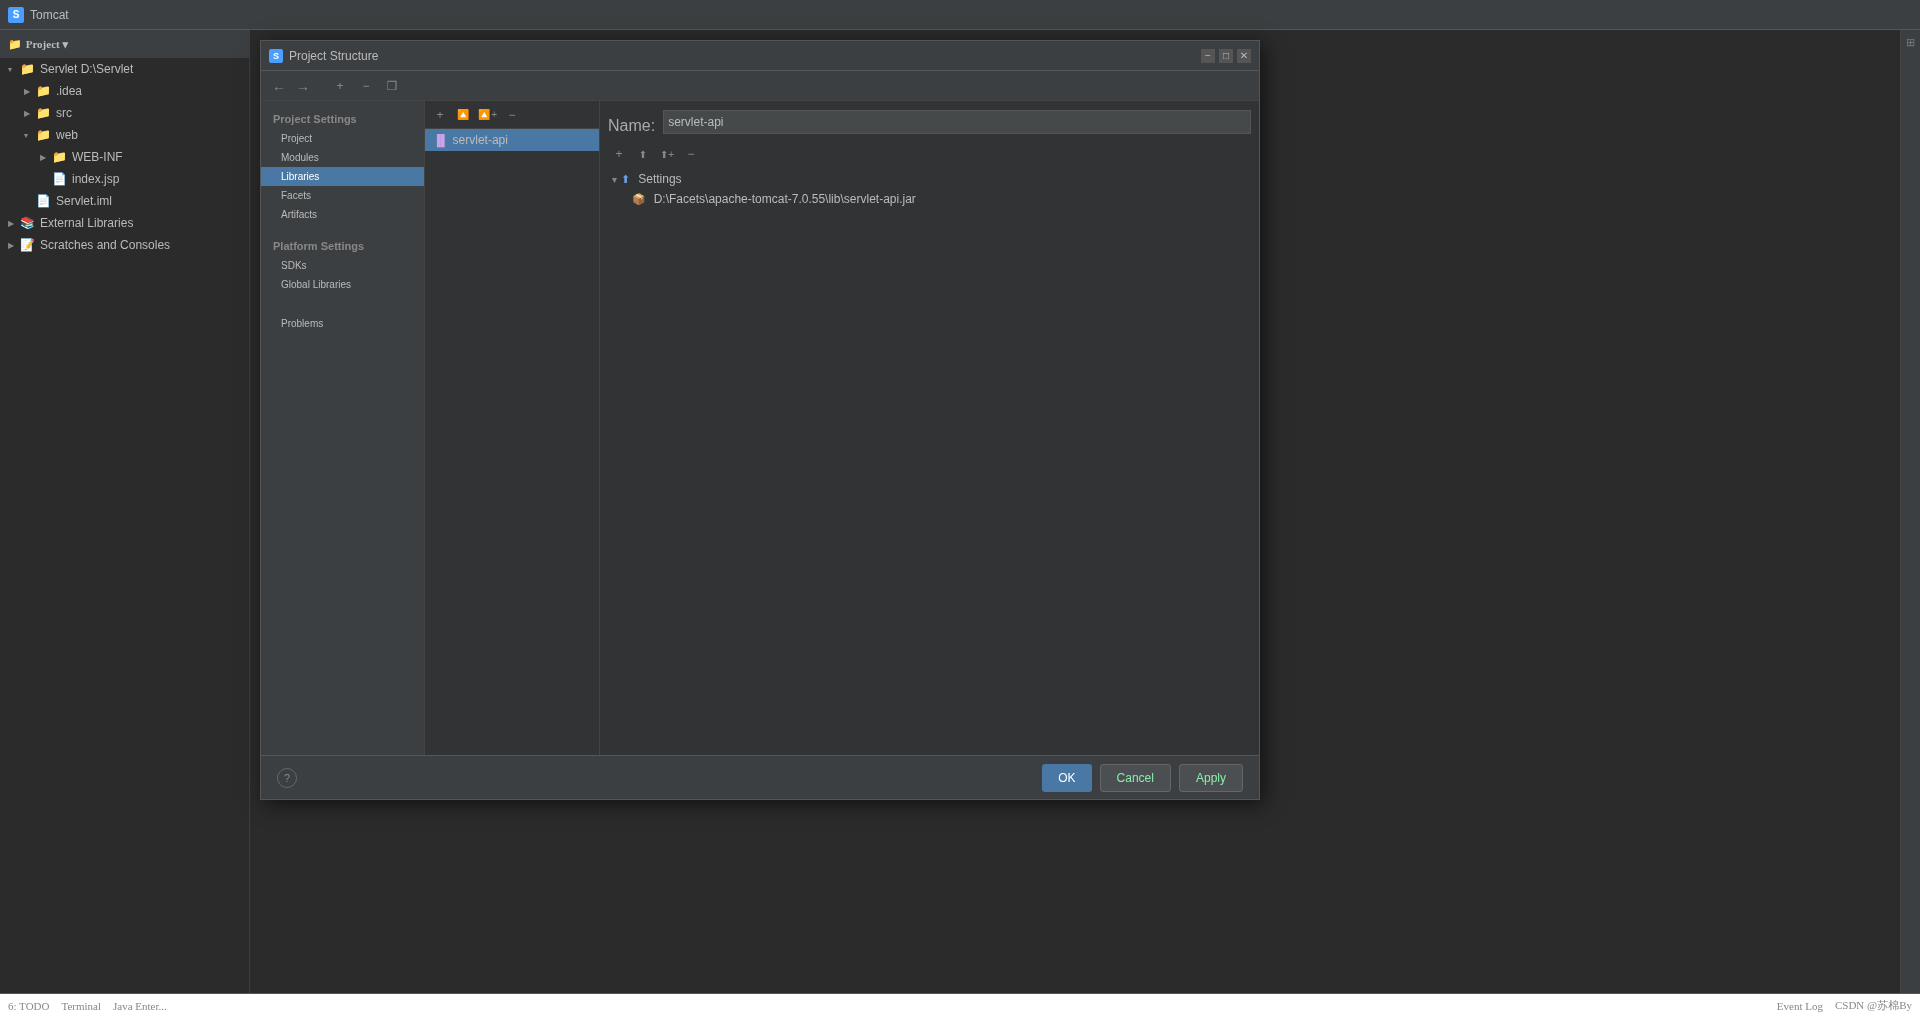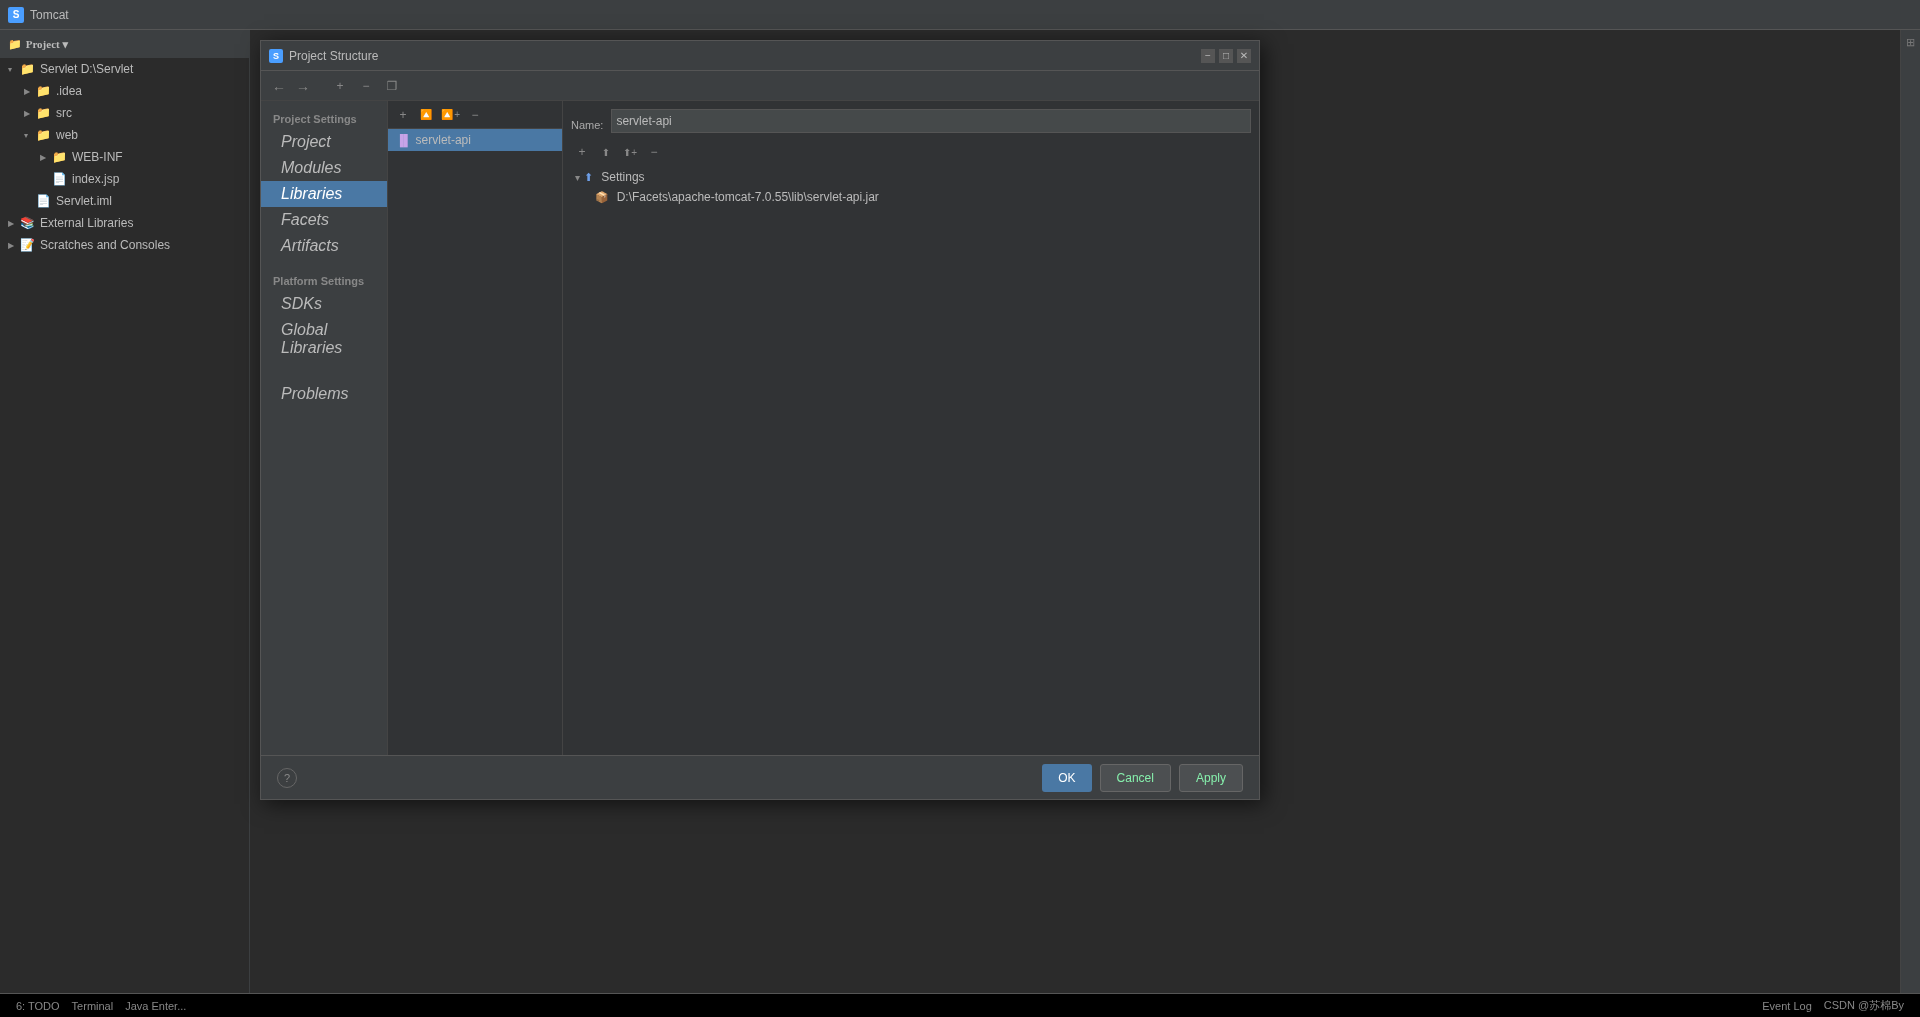--- a/index.html
+++ b/index.html
@@ -97,28 +97,29 @@
       justify-content: center;
     }
 
     
     .ide-bottombar {
       position: absolute;
       bottom: 0;
       left: 0;
       right: 0;
       height: 24px;
-      background: #000000;
-      display: flex;
-      align-items: center;
-      padding: 0 16px;
+      background: #ffffff;
+      display: flex;
+      align-items: center;
+      padding: 0 8px;
       border-top: 1px solid #555;
       font-size: 11px;
       color: #888;
       gap: 12px;
+      font-family: Liberation Serif, serif;
     }
 
     
     .dialog-overlay {
       position: absolute;
       top: 30px;
       left: 0;
       right: 0;
       bottom: 24px;
       display: flex;
@@ -203,38 +204,37 @@
     }
 
     .dialog-body {
       display: flex;
       flex: 1;
       overflow: hidden;
     }
 
     
     .dialog-nav-panel {
-      width: 127px;
+      width: 164px;
       background: #3c3f41;
       border-right: 1px solid #444;
       padding: 8px 0;
     }
 
     .nav-section-label {
       padding: 4px 12px;
       font-size: 11px;
       font-weight: bold;
       color: #888;
     }
     .nav-item {
       padding: 4px 20px;
       cursor: pointer;
       color: #bbbbbb;
-      font-size: 16px;
-      font-style: italic;
+      font-size: 10px;
     }
     .nav-item.selected {
       background: #4a78a4;
       color: #fff;
     }
 
     
     .dialog-list-panel {
       width: 175px;
       background: #313335;
@@ -275,21 +275,21 @@
     }
 
     .name-row {
       display: flex;
       align-items: center;
       gap: 8px;
       margin-bottom: 8px;
     }
     .name-label {
       color: #aaa;
-      font-size: 11px;
+      font-size: 16px;
       white-space: nowrap;
       margin-top: 8px;
     }
     .name-input {
       flex: 1;
       height: 24px;
       background: #45494a;
       border: 1px solid #555;
       color: #bbbbbb;
       padding: 0 4px;

